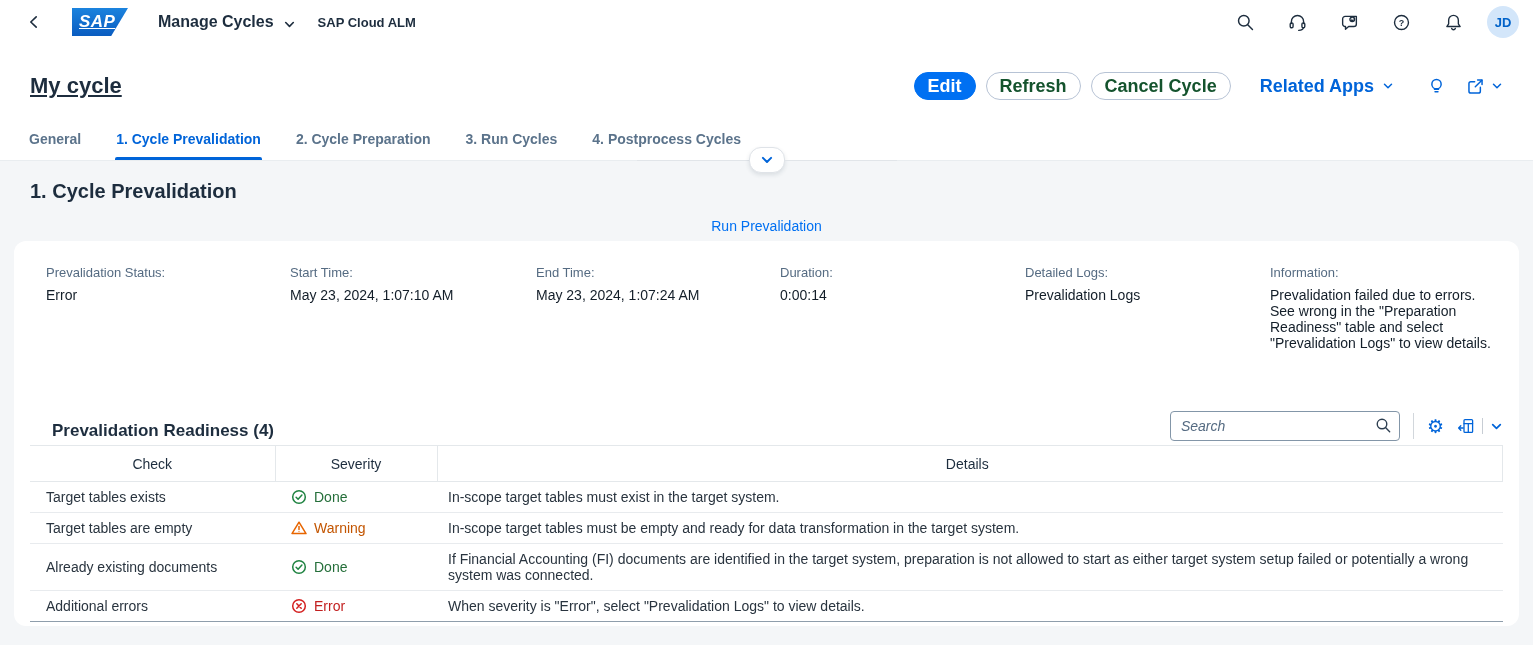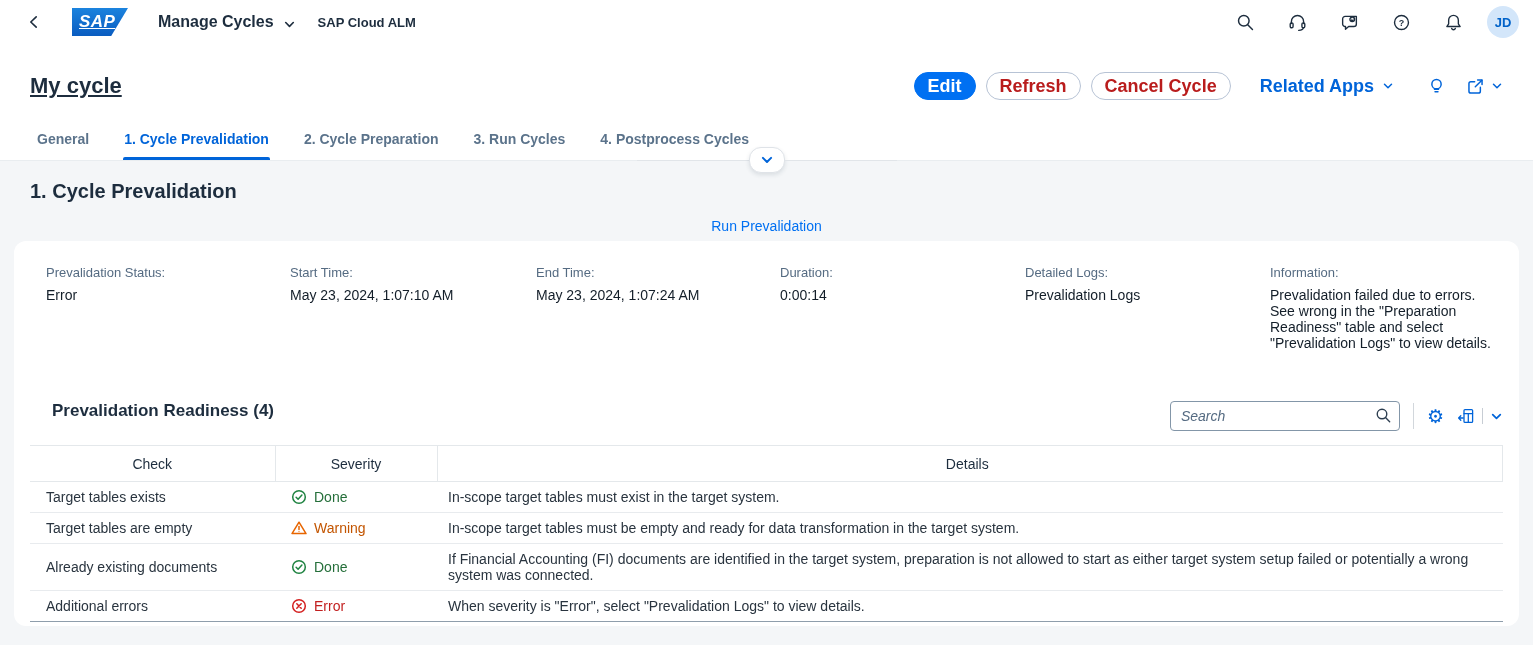--- a/index.html
+++ b/index.html
@@ -18,47 +18,47 @@
   .shell-right { margin-left:auto; display:flex; align-items:center; gap:16px; }
   .avatar { width:32px; height:32px; border-radius:50%; background:#d3e6fa; color:#0062c9; font-size:13px; font-weight:700; display:flex; align-items:center; justify-content:center; cursor:pointer; }
 
   
   .page-header { position:relative; background:#fff; }
   .title-row { display:flex; align-items:center; padding:20px 30px 0 30px; height:64px; }
   .page-title { font-size:22px; font-weight:700; color:#1d2d3e;text-decoration:underline; }
   .actions { margin-left:auto; display:flex; align-items:center; gap:10px; }
   .btn { height:28px; border-radius:14px; padding:0 13px; font-size:18px; font-weight:600; cursor:pointer; font-family:inherit; }
   .btn-primary { background:#0070f2; border:1px solid #0070f2; color:#fff; }
-  .btn-outline { background:#fff; border:1px solid #b7c3d5; color:#b91c1c; }
+  .btn-outline { background:#fff; border:1px solid #b7c3d5; color:#14532d; }
   .btn-ghost { background:transparent; border:none; color:#0064d9; display:flex; align-items:center; gap:8px; margin-left:6px; }
   .hdr-icon { color:#0064d9; background:transparent; border:none; cursor:pointer; display:flex; align-items:center; gap:6px; margin-left:10px; }
   .collapse-wrap { position:absolute; left:50%; transform:translateX(-50%); top:103px; width:260px; display:flex; align-items:center; }
   .collapse-line { flex:1; height:1px; background:#e1e5e9; }
   .collapse-btn { width:36px; height:26px; border-radius:12px; background:#fff; border:1px solid #dfe3e8; box-shadow:0 2px 4px rgba(34,54,73,.12); color:#0064d9; display:flex; align-items:center; justify-content:center; cursor:pointer; }
-  .tabs { display:flex; gap:33px; padding:0 36px; margin-top:14px; border-bottom:1px solid #e9edf0; }
+  .tabs { display:flex; gap:33px; padding:0 28px; margin-top:14px; border-bottom:1px solid #e9edf0; }
   .tab { position:relative; padding:9px 1px 13px; font-size:14px; font-weight:600; color:#5b738b; cursor:pointer; background:none; border:none; font-family:inherit; }
   .tab.active { color:#0064d9; }
   .tab.active::after { content:""; position:absolute; left:0; right:0; bottom:0; height:3px; border-radius:2px 2px 0 0; background:#0064d9; }
 
   
   .content { background:#f4f6f8; height:484px; }
   .section-title { font-size:20px; font-weight:700; color:#1d2d3e; padding:19px 30px 0; }
   .run-row { display:flex; justify-content:center; padding:0 30px; margin-top:15px; }
   .link { color:#0070f2; font-size:14px; text-decoration:none; cursor:pointer; }
   .card { margin:7px 14px 0; height:385px; background:#fff; border-radius:12px; position:relative; padding:24px 16px 0 32px; }
 
   .fields { display:flex; }
   .field { display:flex; flex-direction:column; gap:7px; }
   .f0{width:244px}.f1{width:246px}.f2{width:244px}.f3{width:245px}.f4{width:245px}.f5{width:232px}
   .field .lbl { font-size:13px; color:#556b82; }
   .field .val { font-size:14px; color:#131e29; }
   .field .val.multiline { line-height:16px; }
 
   .table-area { position:absolute; left:16px; right:16px; top:160px; }
-  .tbl-toolbar { display:flex; align-items:flex-start; height:40px; }
+  .tbl-toolbar { display:flex; align-items:flex-end; height:40px; }
   .tbl-title { margin-left:22px; font-size:17px; font-weight:700; color:#1d2d3e; }
   .tbl-controls { margin-left:auto; display:flex; align-items:center; gap:13px; }
   .search-wrap { position:relative; }
   .search-input { width:230px; height:30px; border:1px solid #8396a8; border-radius:4px; padding:0 32px 0 10px; font-size:14px; color:#131e29; font-family:inherit; }
   .search-input::placeholder { font-style:italic; color:#556b82; }
   .search-glass { position:absolute; right:8px; top:6px; color:#2d3e50; cursor:pointer; }
   .vsep { width:1px; height:26px; background:#d2d7dc; }
   .tool-icon { background:none; border:none; cursor:pointer; color:#0064d9; display:flex; align-items:center; }
   .icon-gear { font-family:"DejaVu Sans", sans-serif; font-size:19px; line-height:1; color:#0064d9; }
   .split-bar { width:1px; height:16px; background:#c7cdd4; }

